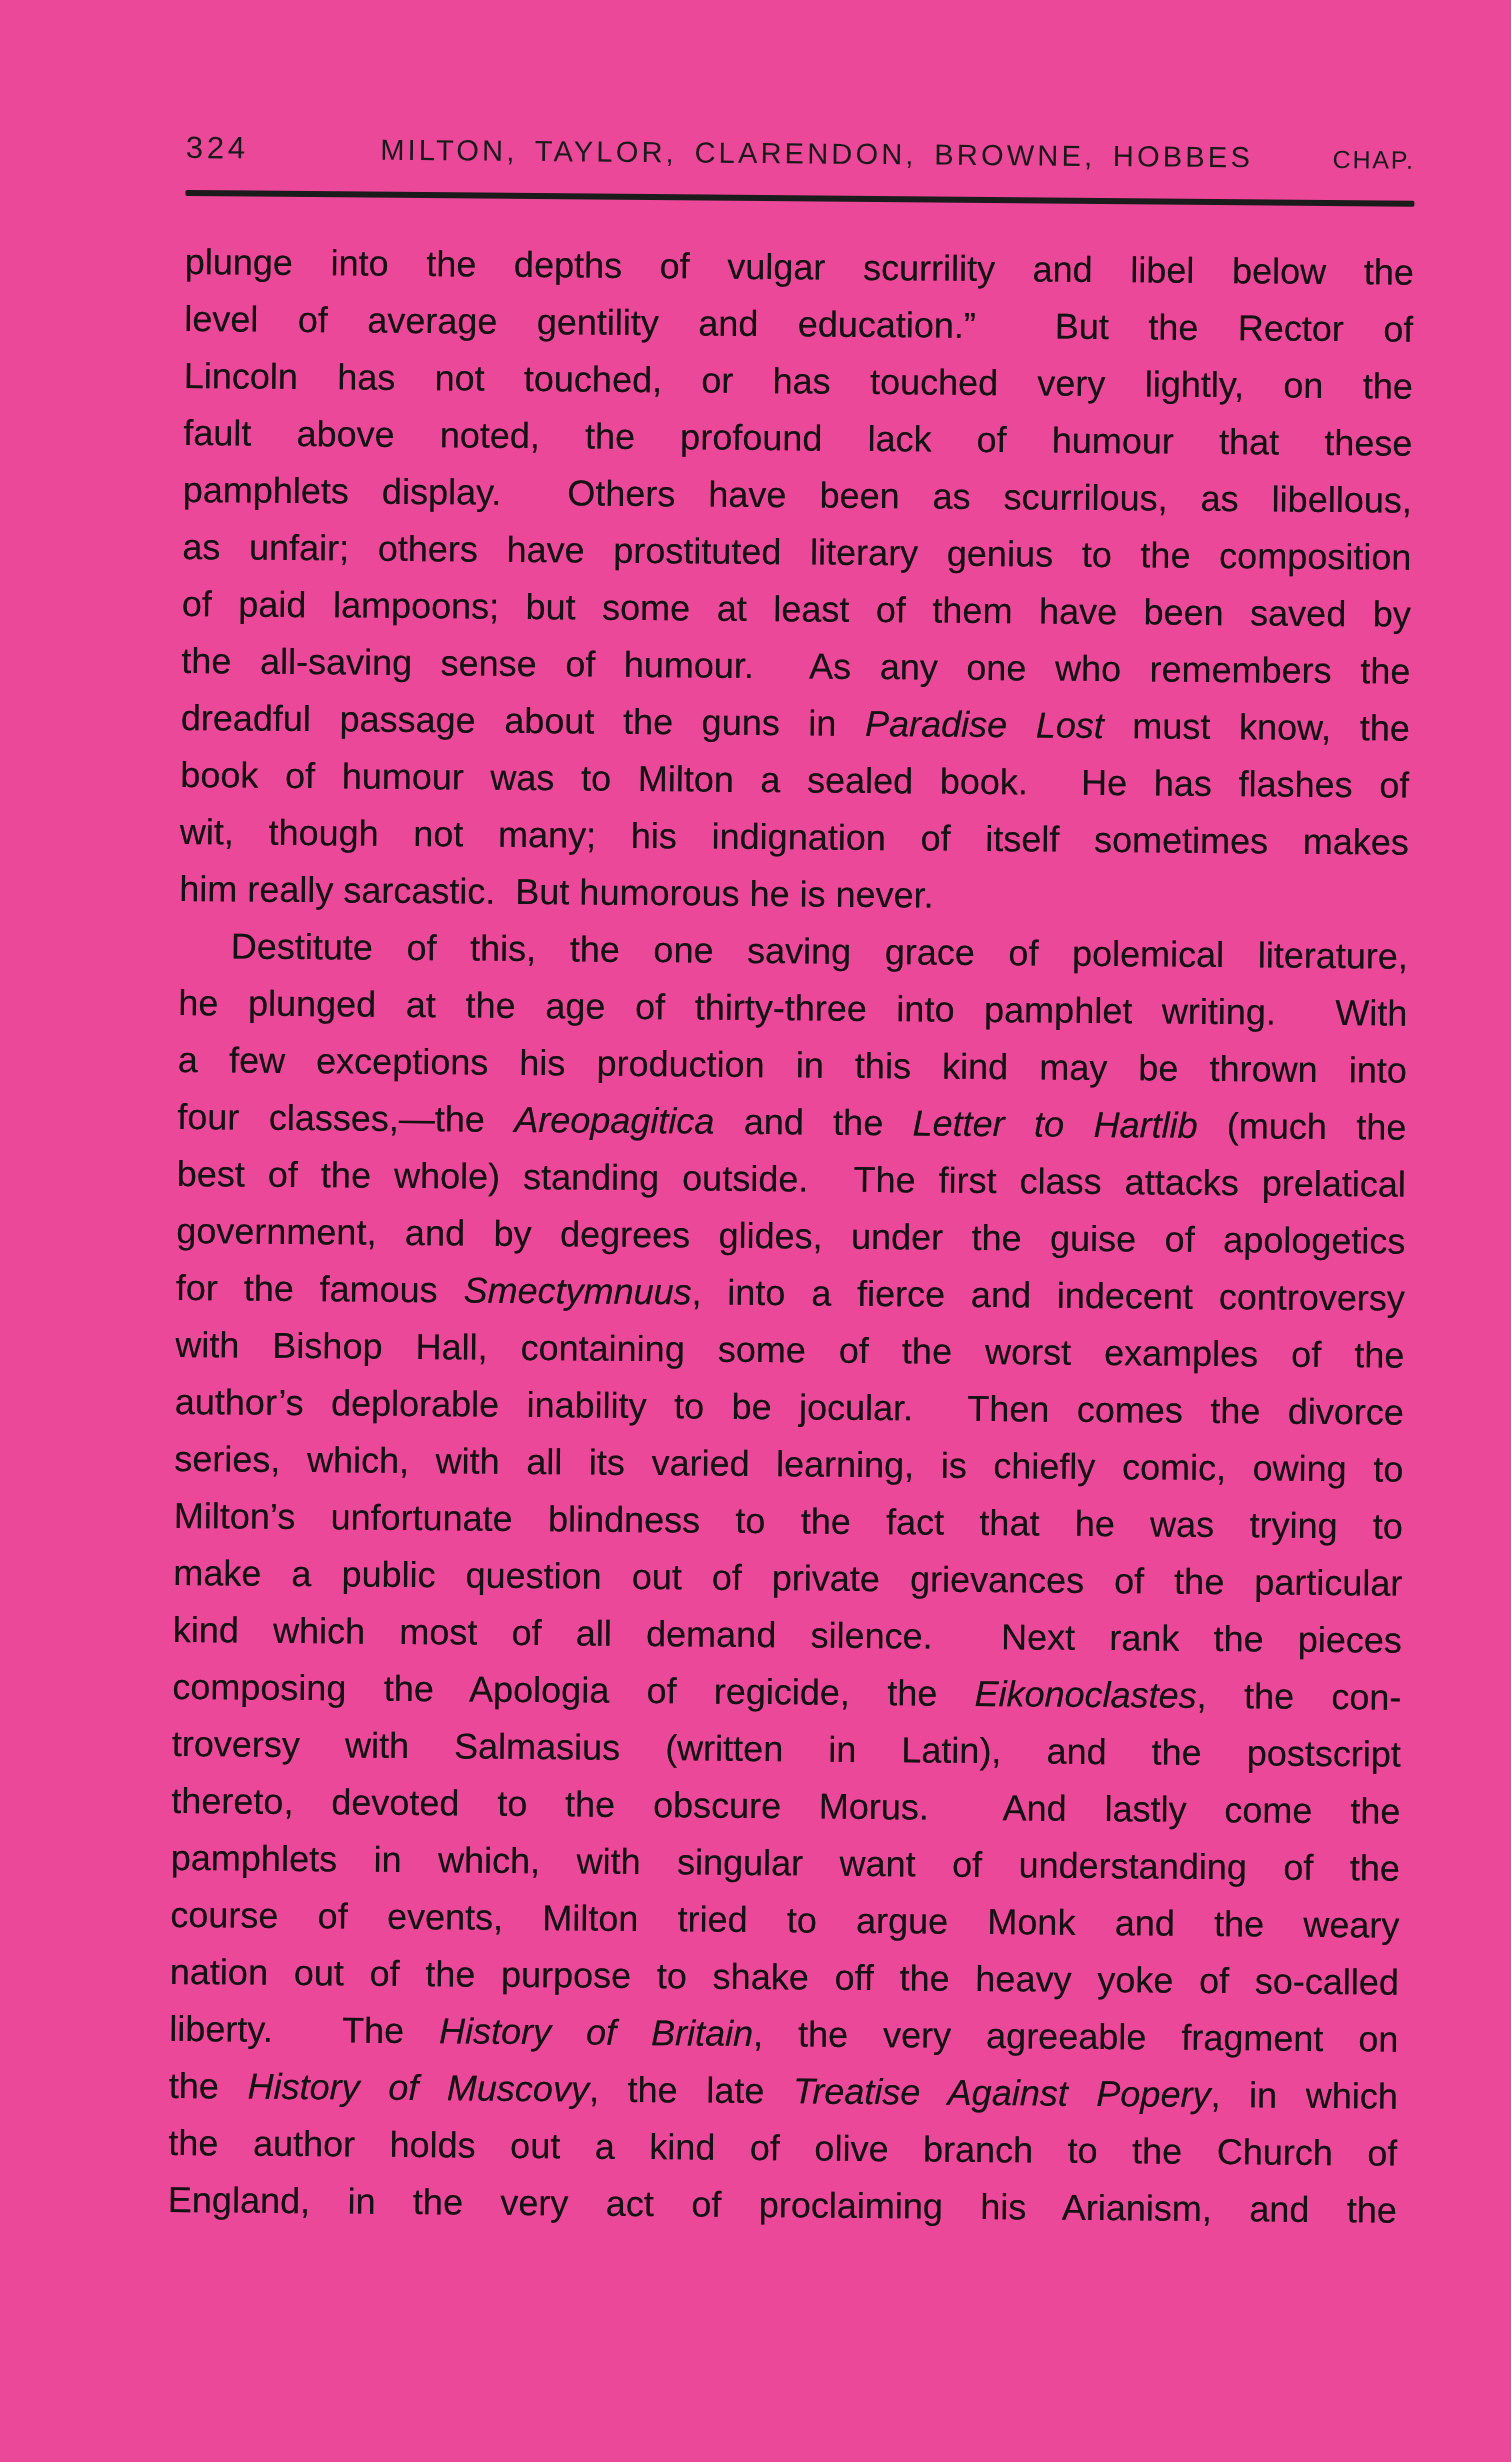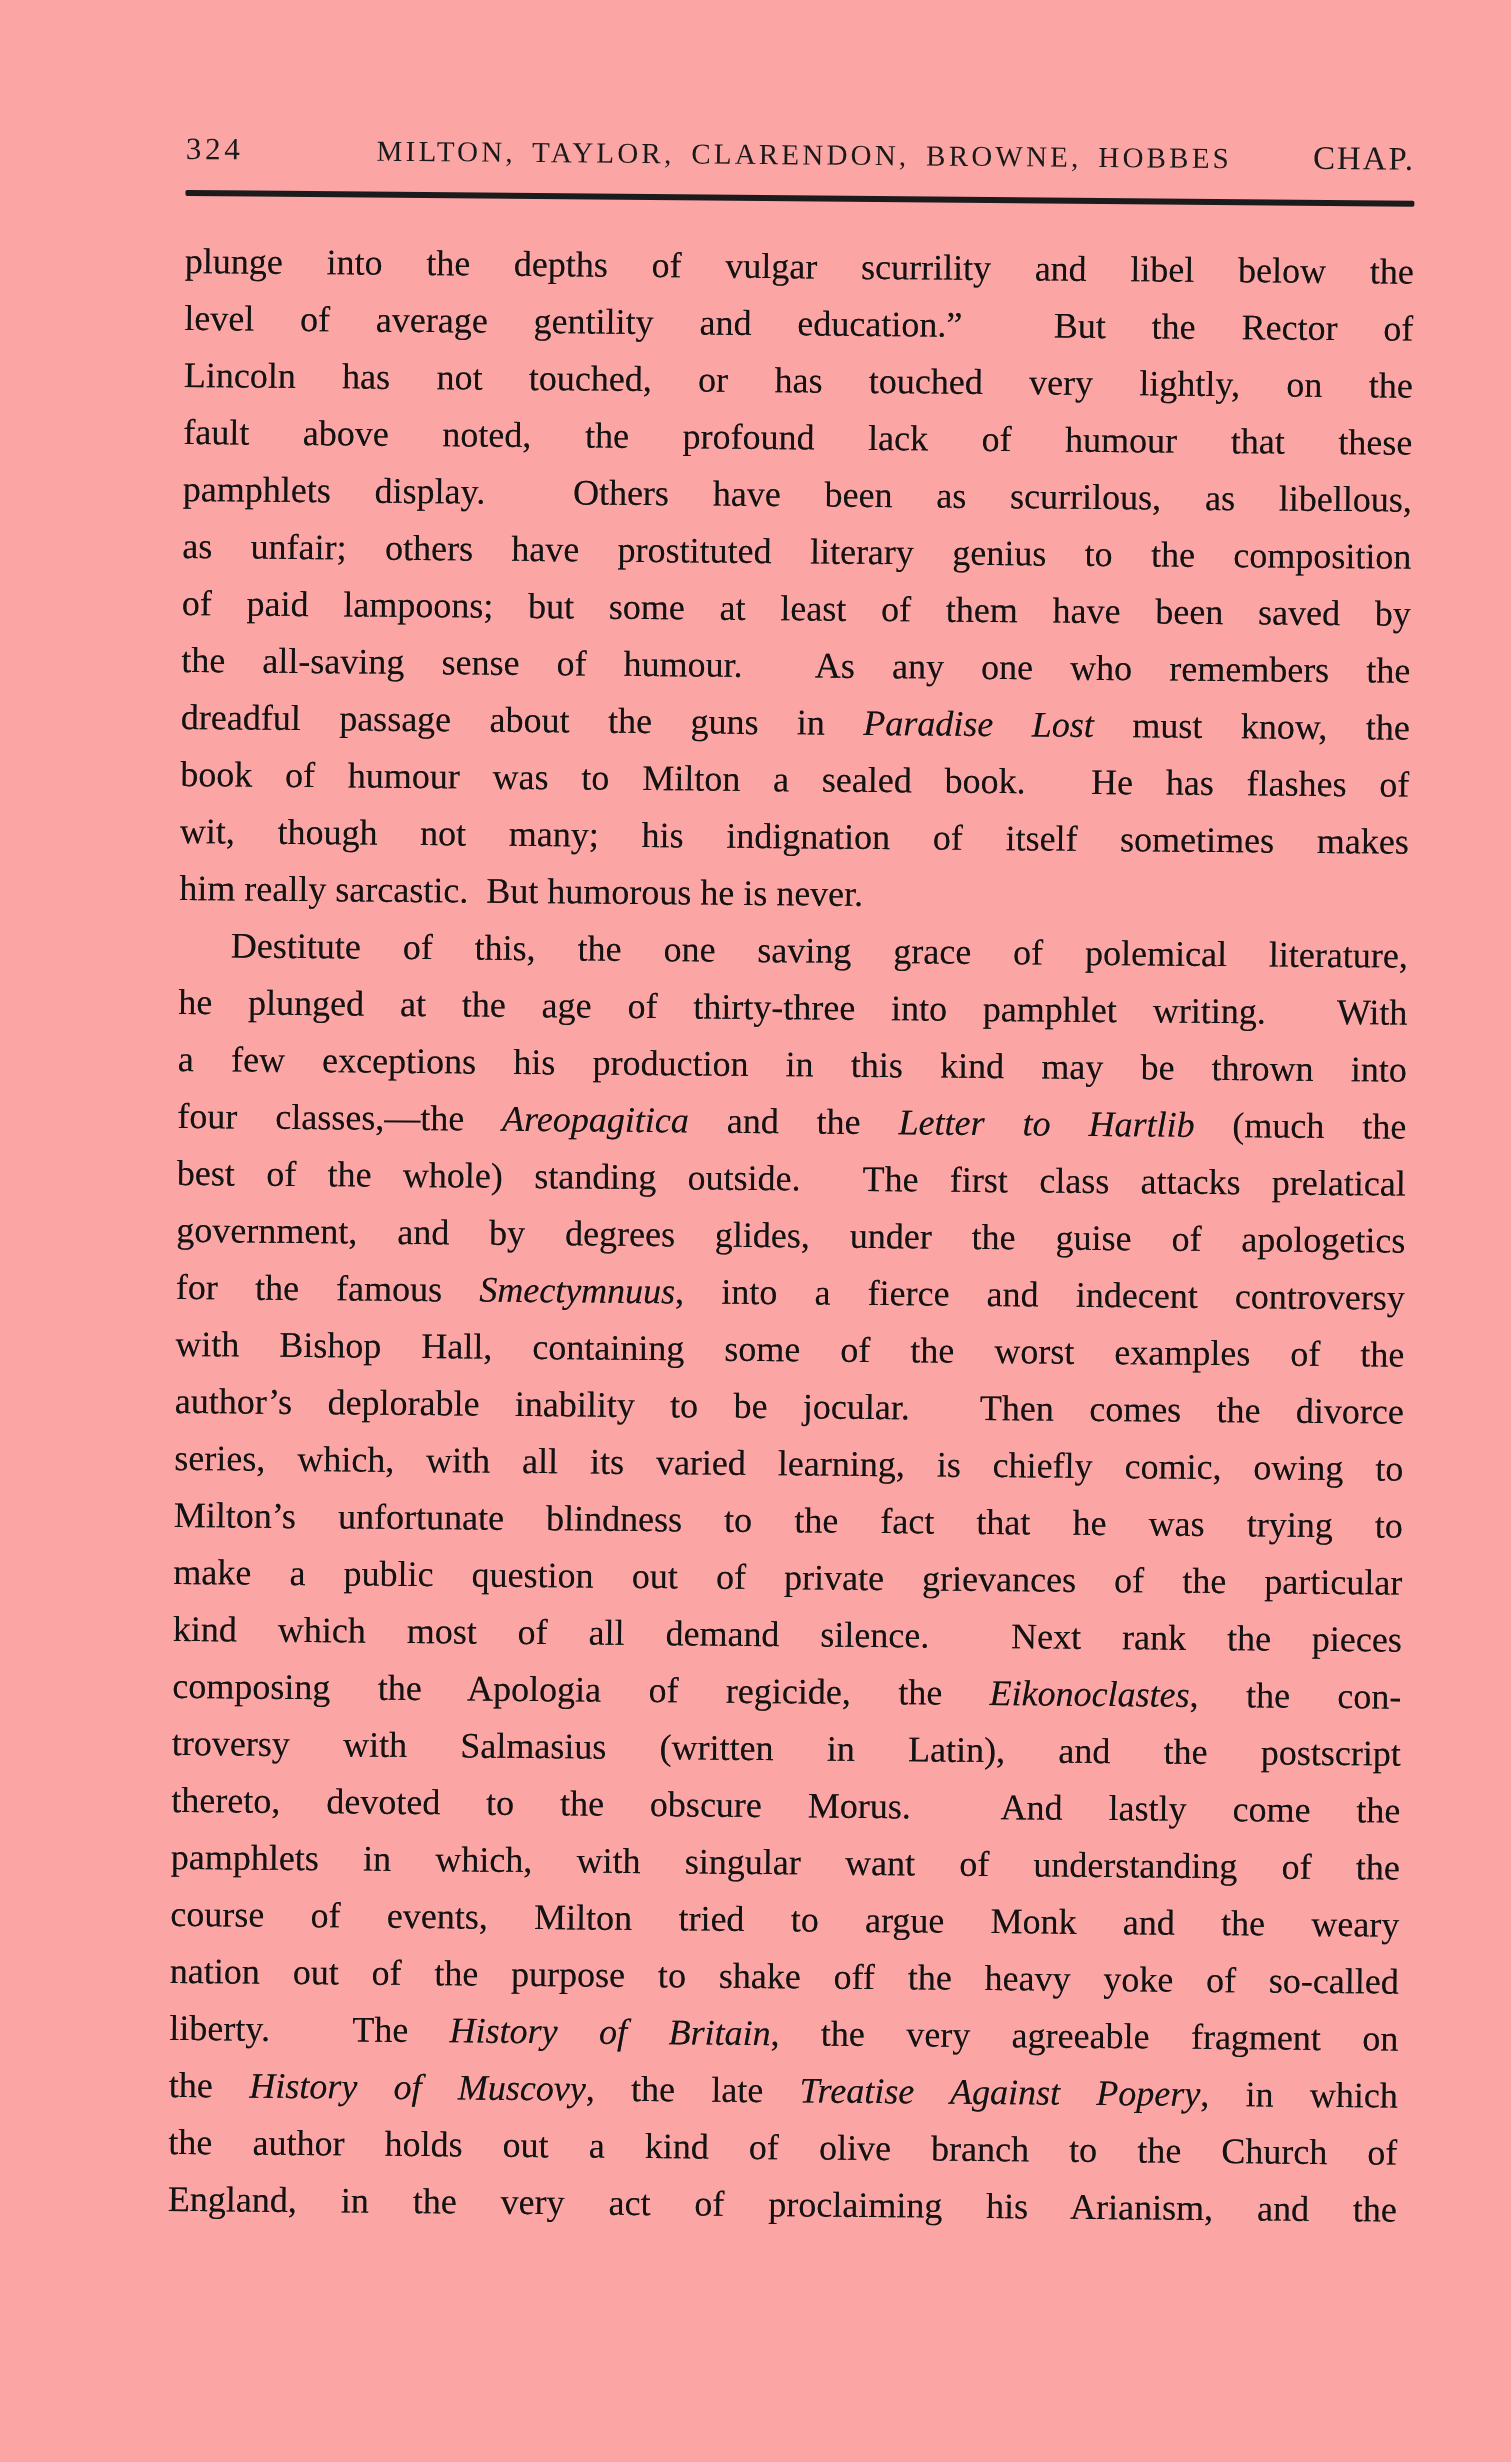--- a/index.html
+++ b/index.html
@@ -1,22 +1,22 @@
 <!DOCTYPE html>
 <html style="font-size:14.6px"><head>
 <meta charset="utf-8">
 <style>
   html, body { margin: 0; padding: 0; background: #ffffff; }
   .page {
     position: relative;
     width: 1512px;
     height: 2462px;
-    background: #fca5a5;
+    background: #ec4899;
     overflow: hidden;
-    font-family: Liberation Serif, serif;
+    font-family: Liberation Sans, sans-serif;
     color: #131313;
   }
   .content {
     position: absolute;
     left: 186px;
     top: 130px;
     width: 1229px;
     transform: rotate(0.5deg);
     transform-origin: 0 0;
   }
@@ -33,21 +33,21 @@
   }
   .running-title {
     margin: 0 auto;
     transform: translateX(26px);
     font-size: 29px;
     letter-spacing: 3.2px;
     word-spacing: 6.4px;
     color: #1a1a1a;
   }
   .chapter-label {
-    font-size: 33px;
+    font-size: 25px;
     letter-spacing: 1.8px;
     color: #1a1a1a;
   }
   .header-rule {
     margin-top: 20px;
     width: 1229px;
     height: 5.5px;
     background: #1b1b1b;
     border-radius: 1.8px;
   }

